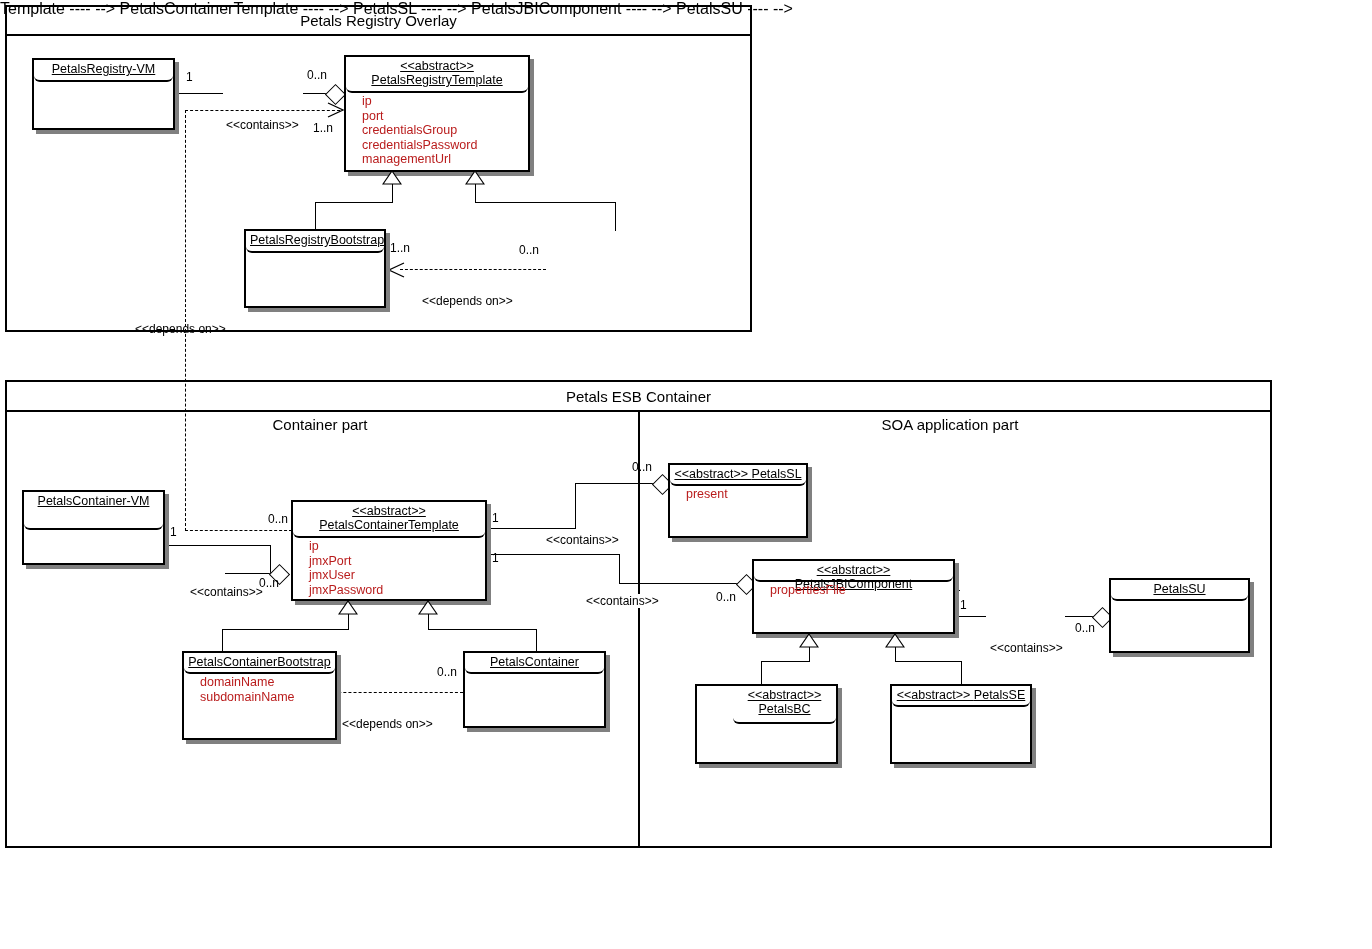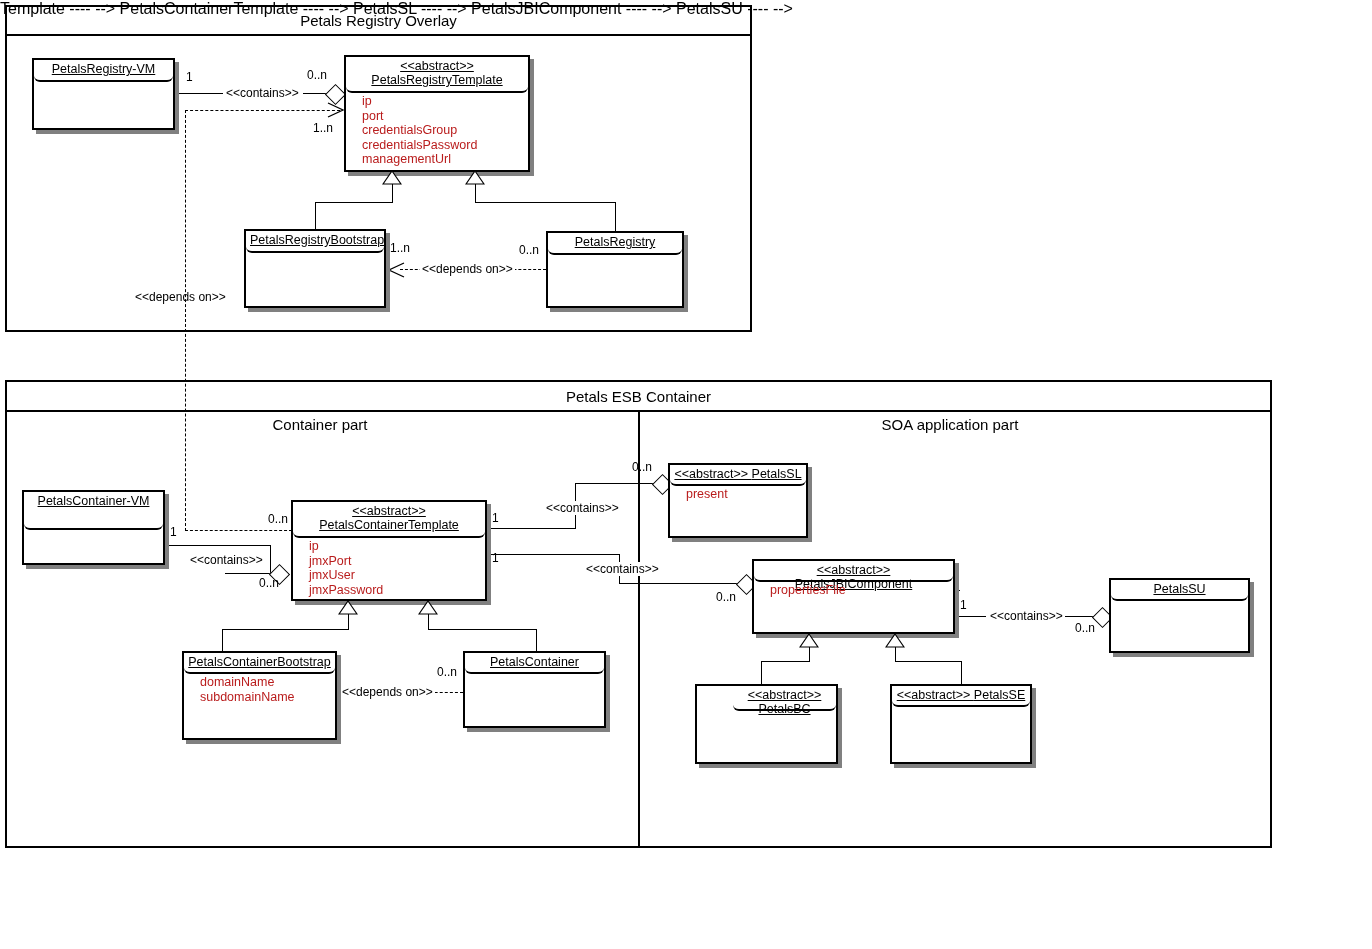--- a/index.html
+++ b/index.html
@@ -109,20 +109,21 @@
     border-left: 1px dashed #000;
   }
   .lbl {
     position: absolute;
     font-size: 12px;
     color: #000;
     white-space: nowrap;
     background: #fff;
     padding: 0 2px;
     z-index: 4;
+    margin-top: 32px;
   }
   .mult {
     position: absolute;
     font-size: 12px;
     color: #000;
     white-space: nowrap;
     z-index: 4;
   }
   .diamond {
     position: absolute;
@@ -191,26 +192,20 @@
 
   
   <div class="cls" style="left:244px; top:229px; width:142px; height:79px;">
     <div class="cls-head" style="height:22px;">
       <span class="nm">PetalsRegistryBootstrap</span>
     </div>
     <div class="cls-attrs"></div>
   </div>
 
   
-  <div class="cls" style="left:546px; top:231px; width:138px; height:77px;">
-    <div class="cls-head" style="height:22px;">
-      <span class="nm">PetalsRegistry</span>
-    </div>
-    <div class="cls-attrs"></div>
-  </div>
 
    Template ---- --&gt;
   <div class="ln h" style="left:175px; top:93px; width:48px;"></div>
   <div class="lbl" style="left:224px; top:86px;">&lt;&lt;contains&gt;&gt;</div>
   <div class="ln h" style="left:303px; top:93px; width:25px;"></div>
   <div class="diamond" style="left:328px; top:87px;"></div>
   <div class="mult" style="left:186px; top:70px;">1</div>
   <div class="mult" style="left:307px; top:68px;">0..n</div>
 
   
@@ -339,21 +334,21 @@
   
   <div class="cls" style="left:1109px; top:578px; width:141px; height:75px;">
     <div class="cls-head" style="height:21px;">
       <span class="nm">PetalsSU</span>
     </div>
     <div class="cls-attrs"></div>
   </div>
 
   
   <div class="cls" style="left:695px; top:684px; width:143px; height:80px;">
-    <div class="cls-head inline" style="height:25px;margin-left:36px;">
+    <div class="cls-head inline" style="height:38px;margin-left:36px;">
       <span class="inline-wrap">
         <span class="stereo">&lt;&lt;abstract&gt;&gt; </span>
         <span class="nm">PetalsBC</span>
       </span>
     </div>
     <div class="cls-attrs"></div>
   </div>
 
   
   <div class="cls" style="left:890px; top:684px; width:142px; height:80px;">

